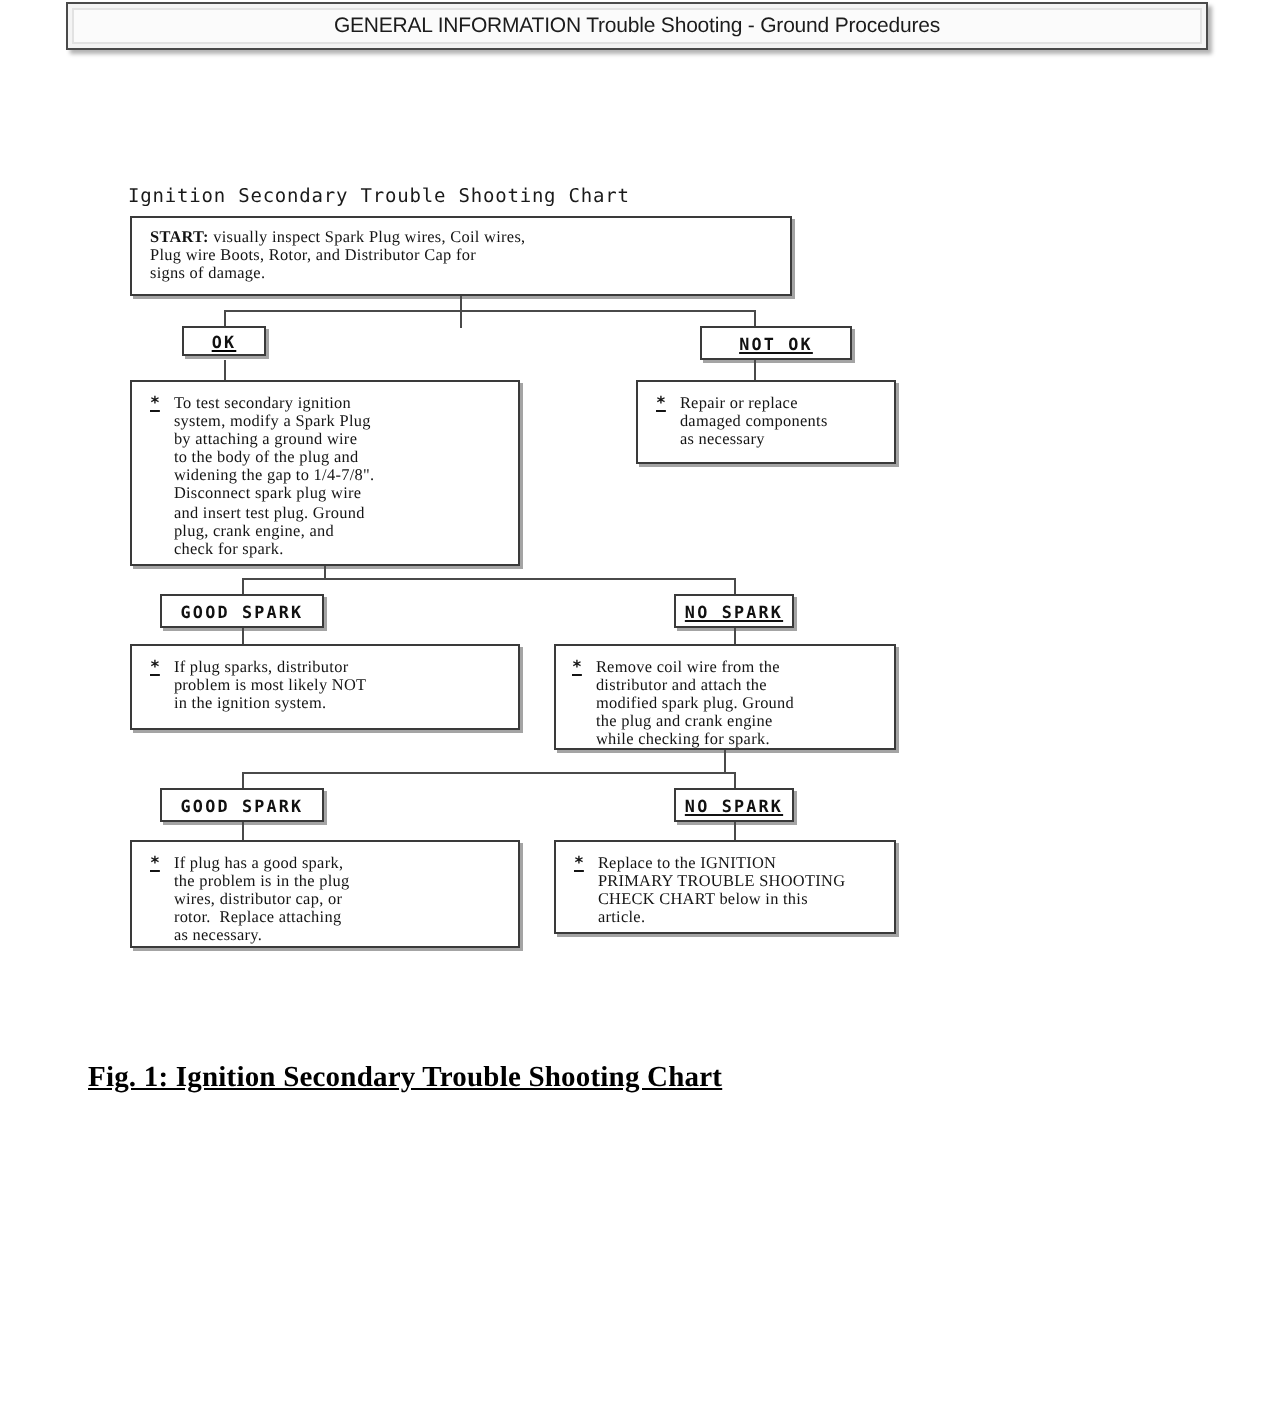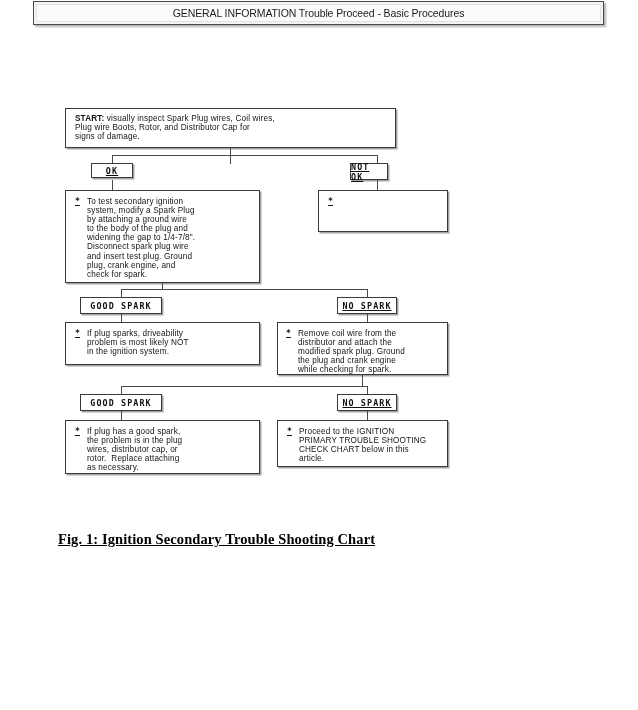--- a/index.html
+++ b/index.html
@@ -72,21 +72,21 @@
 
   
   .node {
     position: absolute;
     box-sizing: border-box;
     border: 1px solid #3a3a3a;
     background: #ffffff;
     box-shadow: 1.5px 1.5px 0 rgba(90,90,90,0.55);
   }
   .node-body {
-    font-family: Liberation Sans, sans-serif;
+    font-family: Liberation Serif, serif;
     font-size: 8.2px;
     line-height: 9.1px;
     letter-spacing: 0.15px;
     color: #141414;
     white-space: pre;
   }
 
   .start-node { left: 65px; top: 108px; width: 331px; height: 40px; }
   .start-node .node-body {
     position: absolute; left: 9px; top: 5px;
@@ -109,21 +109,21 @@
   .label-node span {
     font-family: "DejaVu Sans Mono", monospace;
     font-size: 8.4px;
     font-weight: bold;
     letter-spacing: 1.1px;
     color: #111111;
   }
   .label-node span.underline { text-decoration: underline; }
 
   .lbl-ok       { left: 91px;  top: 163px; width: 42px;  height: 15px; text-decoration: underline; }
-  .lbl-notok    { left: 350px; top: 163px; width: 38px;  height: 17px; }
+  .lbl-notok    { left: 350px; top: 163px; width: 76px;  height: 17px; }
   .lbl-good1    { left: 80px;  top: 297px; width: 82px;  height: 17px; }
   .lbl-nospark1 { left: 337px; top: 297px; width: 60px;  height: 17px; }
   .lbl-good2    { left: 80px;  top: 394px; width: 82px;  height: 17px; }
   .lbl-nospark2 { left: 337px; top: 394px; width: 60px;  height: 17px; }
 
   
   .box-l1 { left: 65px;  top: 190px; width: 195px; height: 93px; }
   .box-r1 { left: 318px; top: 190px; width: 130px; height: 42px; }
   .box-l2 { left: 65px;  top: 322px; width: 195px; height: 43px; }
   .box-r2 { left: 277px; top: 322px; width: 171px; height: 53px; }
@@ -155,42 +155,43 @@
   .ln {
     position: absolute;
     background: #4a4a4a;
   }
   .ln-v { width: 1px; }
   .ln-h { height: 1px; }
 
   
   .figure-caption {
     position: absolute;
-    left: 58px;
+    left: 44px;
     top: 531px;
     font-family: "Liberation Serif", serif;
     font-size: 14.5px;
     font-weight: bold;
     color: #000000;
     text-decoration: underline;
     white-space: nowrap;
     letter-spacing: 0.1px;
   }
 </style>
 </head>
 <body>
 
 <div class="page-header">
   <div class="page-header-inner">
-    <span class="page-header-title">GENERAL INFORMATION Trouble Proceed - Basic Procedures</span>
+    <span class="page-header-title">GENERAL INFORMATION Trouble Shooting - Ground Procedures</span>
   </div>
 </div>
 
 <div class="chart-area">
 
+  <div class="chart-title">Ignition Secondary Trouble Shooting Chart</div>
 
   <div class="node start-node">
     <div class="node-body"><span class="start-label">START:</span> <span>visually inspect Spark Plug wires, Coil wires,
 Plug wire Boots, Rotor, and Distributor Cap for
 signs of damage.</span></div>
   </div>
 
   <div class="ln ln-v" style="left:230px; top:148px; height:16px;"></div>
   <div class="ln ln-h" style="left:112px; top:155px; width:265px;"></div>
   <div class="ln ln-v" style="left:112px; top:155px; height:9px;"></div>
@@ -217,20 +218,23 @@
 Disconnect spark plug wire
 and insert test plug. Ground
 plug, crank engine, and
 check for spark.</span>
     </div>
   </div>
 
   <div class="node box-r1">
     <div class="bullet-row">
       <span class="bullet-star">*</span>
+      <span class="node-body">Repair or replace
+damaged components
+as necessary</span>
     </div>
   </div>
 
   <div class="ln ln-v" style="left:162px; top:283px; height:6px;"></div>
   <div class="ln ln-h" style="left:121px; top:289px; width:246px;"></div>
   <div class="ln ln-v" style="left:121px; top:289px; height:9px;"></div>
   <div class="ln ln-v" style="left:367px; top:289px; height:9px;"></div>
 
   <div class="label-node lbl-good1">
     <span>GOOD SPARK</span>
@@ -238,21 +242,21 @@
   <div class="label-node lbl-nospark1">
     <span class="underline">NO SPARK</span>
   </div>
 
   <div class="ln ln-v" style="left:121px; top:314px; height:8px;"></div>
   <div class="ln ln-v" style="left:367px; top:314px; height:8px;"></div>
 
   <div class="node box-l2">
     <div class="bullet-row">
       <span class="bullet-star">*</span>
-      <span class="node-body">If plug sparks, driveability
+      <span class="node-body">If plug sparks, distributor
 problem is most likely NOT
 in the ignition system.</span>
     </div>
   </div>
 
   <div class="node box-r2">
     <div class="bullet-row">
       <span class="bullet-star">*</span>
       <span class="node-body">Remove coil wire from the
 distributor and attach the
@@ -284,21 +288,21 @@
 the problem is in the plug
 wires, distributor cap, or
 rotor.  Replace attaching
 as necessary.</span>
     </div>
   </div>
 
   <div class="node box-r3">
     <div class="bullet-row">
       <span class="bullet-star">*</span>
-      <span class="node-body">Proceed to the IGNITION
+      <span class="node-body">Replace to the IGNITION
 PRIMARY TROUBLE SHOOTING
 CHECK CHART below in this
 article.</span>
     </div>
   </div>
 
 </div>
 
 <div class="figure-caption">Fig. 1: Ignition Secondary Trouble Shooting Chart</div>
 

